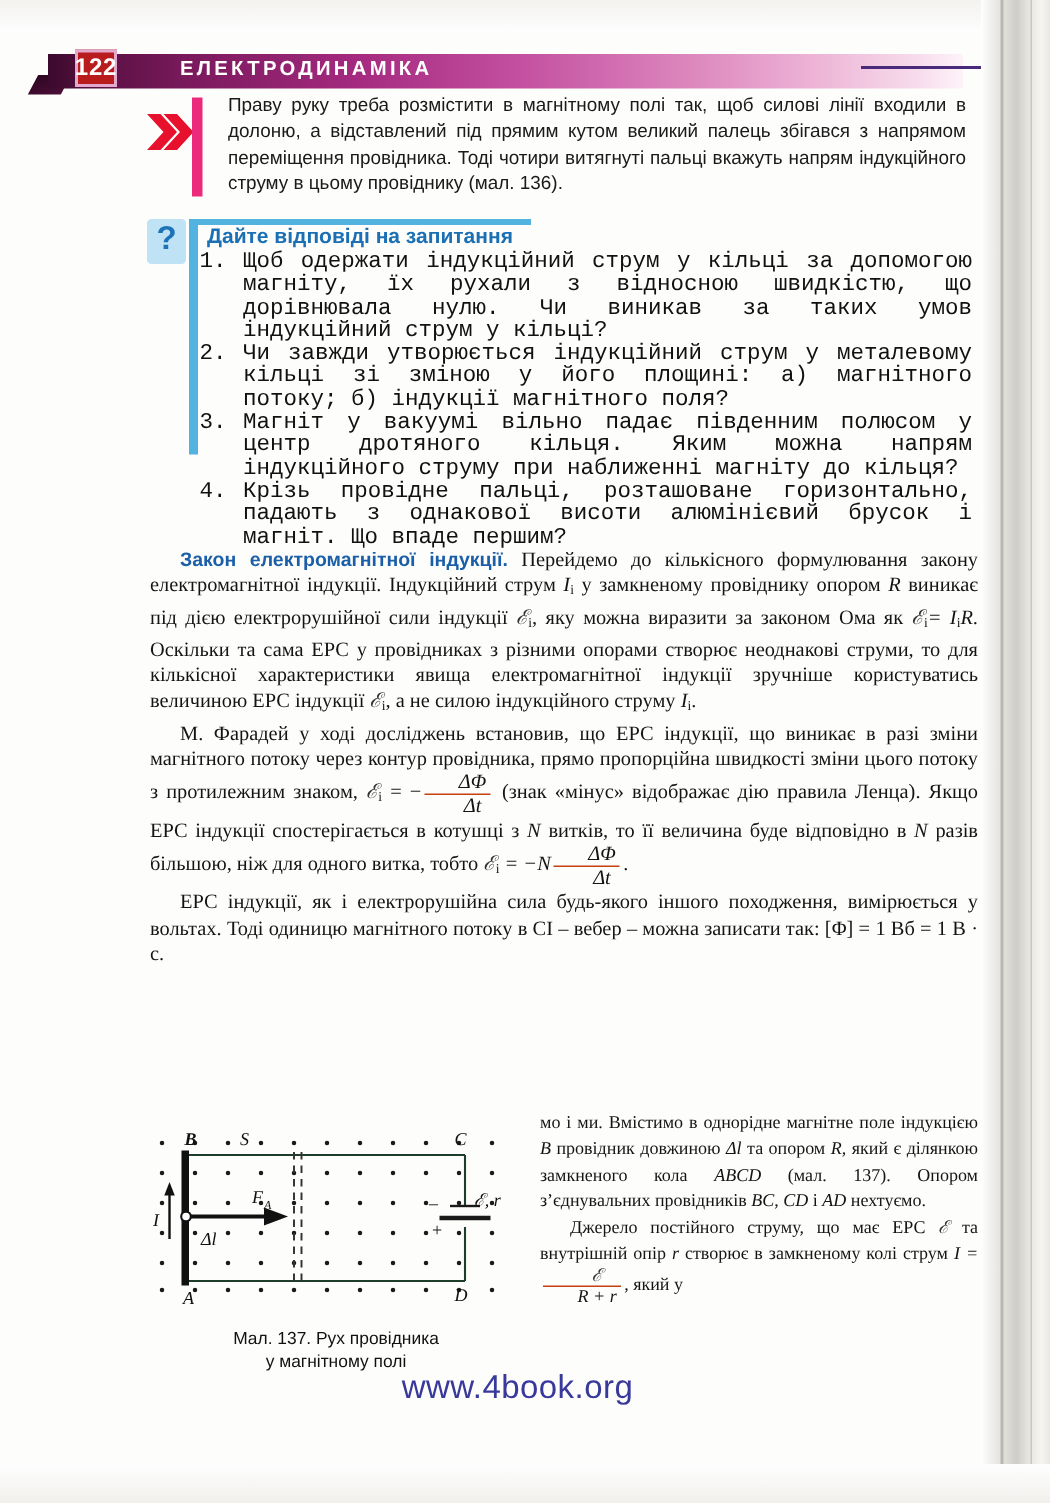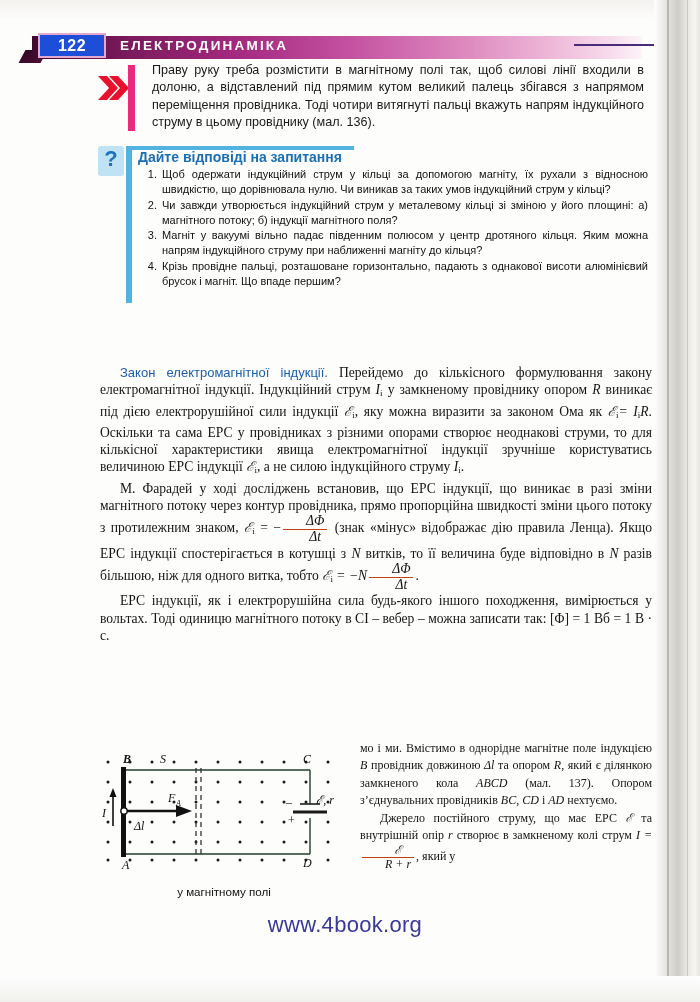--- a/index.html
+++ b/index.html
@@ -45,24 +45,24 @@
   .header-bar {
     position:absolute; left:32px; top:8px; width:610px; height:23px;
     background:linear-gradient(to right,#3c0a2c 0%,#5c1144 6%,#7c1a5e 16%,#a52a80 34%,#c451a1 52%,#dc86bd 70%,#edb4d6 84%,#f7dcec 95%,#fdf3f8 100%);
   }
   .header-bar-shadow {
     position:absolute; left:22px; top:22px; width:22px; height:13px;
     background:linear-gradient(to bottom right,#2d0720,#4d0e39);
     transform:skewX(-28deg);
   }
   .page-num {
-    position:absolute; left:38px; top:5px;
-    width:68px; height:25px;
+    position:absolute; left:50px; top:5px;
+    width:28px; height:25px;
     border:2px solid #e3a8cd;
-    background:#1d4ed8;
+    background:#b91c1c;
     color:#ffffff;
     font-family:"Liberation Sans", sans-serif;
     font-weight:bold; font-size:16px;
     display:flex; align-items:center; justify-content:center;
     letter-spacing:0.5px;
   }
   .header-title {
     position:absolute; left:120px; top:10px;
     color:#ffffff;
     font-family:"Liberation Sans", sans-serif;
@@ -125,22 +125,22 @@
   .q-title {
     margin-left:30px;
     color:#1a6fb5;
     font-family:"Liberation Sans", sans-serif;
     font-weight:bold; font-size:14px;
     padding-top:1px;
   }
   ol.q-list {
     margin:2px 0 0 0;
     padding-left:52px;
-    font-family:Liberation Sans, sans-serif;
-    font-size:11px;
+    font-family:Liberation Mono, monospace;
+    font-size:15px;
     line-height:15.3px;
     color:#111;
   }
   ol.q-list li { text-align:justify; margin-bottom:0px; padding-left:2px; }
 
   
   .sec-head {
     position:absolute; left:100px; top:326px; width:552px; height:28px;
     background:
       repeating-linear-gradient(to right,
@@ -161,21 +161,21 @@
 
   
   .body-col {
     position:absolute; left:100px; top:364px; width:552px;
     font-size:13.6px;
     line-height:17.3px;
     color:#141414;
     text-align:justify;
   }
   .body-col p { margin:0; text-indent:20px; }
-  .lead { color:#1b5fa8; font-weight:normal; font-family:"Liberation Sans", sans-serif; font-size:13px; }
+  .lead { color:#1b5fa8; font-weight:bold; font-family:"Liberation Sans", sans-serif; font-size:13px; }
   i.m { font-style:italic; }
   .emf { font-family:"Liberation Serif", serif; font-style:italic; color:#333; }
   sub.i { font-size:9px; vertical-align:-2px; }
 
   .frac {
     display:inline-block; vertical-align:middle; text-align:center;
     font-style:italic; line-height:1.08; margin:0 2px;
   }
   .frac .num { display:block; border-bottom:1px solid #c2410c; padding:0 3px; }
   .frac .den { display:block; padding:0 3px; }
@@ -383,20 +383,21 @@
       <text x="203" y="113" font-family="Liberation Serif, serif" font-size="12" font-style="italic" fill="#111">D</text>
       <text x="2" y="63" font-family="Liberation Serif, serif" font-size="12" font-style="italic" fill="#111">I</text>
       <text x="68" y="48" font-family="Liberation Serif, serif" font-size="12" font-style="italic" fill="#111">F</text>
       <text x="76" y="52" font-family="Liberation Serif, serif" font-size="8" font-style="italic" fill="#111">A</text>
       <text x="34" y="76" font-family="Liberation Serif, serif" font-size="12" font-style="italic" fill="#111">Δl</text>
       <text x="186" y="52" font-family="Liberation Serif, serif" font-size="12" fill="#111">–</text>
       <text x="188" y="70" font-family="Liberation Serif, serif" font-size="12" fill="#111">+</text>
       <text x="216" y="50" font-family="Liberation Serif, serif" font-size="12" font-style="italic" fill="#111">ℰ, r</text>
     </svg>
     <div class="fig-caption">
+      <div>Мал. 137. Рух провідника</div>
       <div>у магнітному полі</div>
     </div>
   </div>
 
   <div class="right-col">
     <p style="text-indent:0">
       <span>мо і ми. Вмістимо в однорідне магнітне поле індукцією</span>
       <i class="m">B</i>
       <span>провідник довжиною</span>
       <i class="m">Δl</i>

